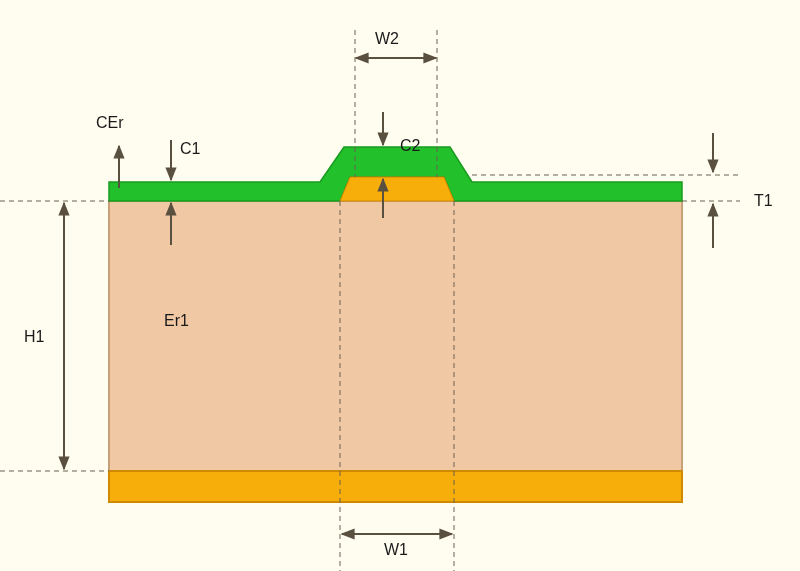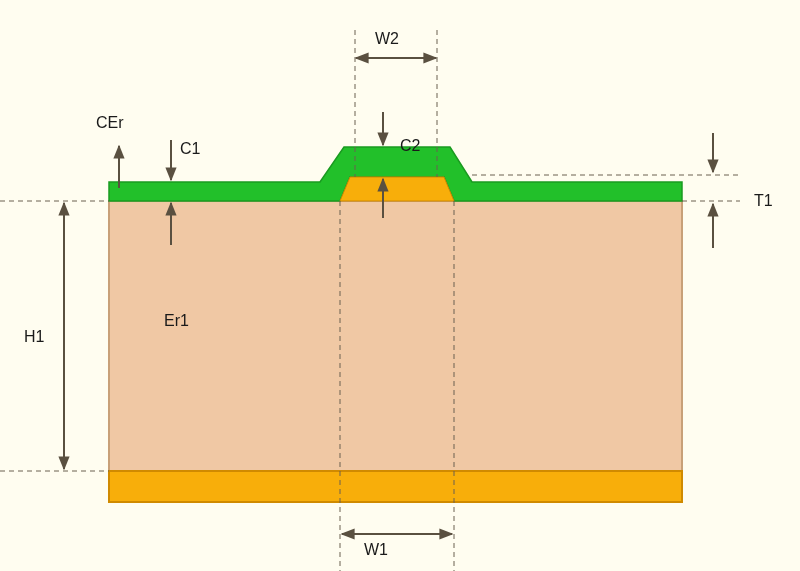--- a/index.html
+++ b/index.html
@@ -50,13 +50,13 @@
   </g>
 </svg>
 
 <div class="lbl" style="left:375px;top:30px;">W2</div>
 <div class="lbl" style="left:400px;top:113px;margin-top:24px;">C2</div>
 <div class="lbl" style="left:96px;top:114px;text-align:center;">CEr</div>
 <div class="lbl" style="left:180px;top:140px;">C1</div>
 <div class="lbl" style="left:737px;top:192px;margin-left:17px;">T1</div>
 <div class="lbl" style="left:24px;top:328px;">H1</div>
 <div class="lbl" style="left:164px;top:312px;">Er1</div>
-<div class="lbl" style="left:364px;top:541px;">W1</div>
+<div class="lbl" style="left:384px;top:541px;">W1</div>
 
 </body></html>

